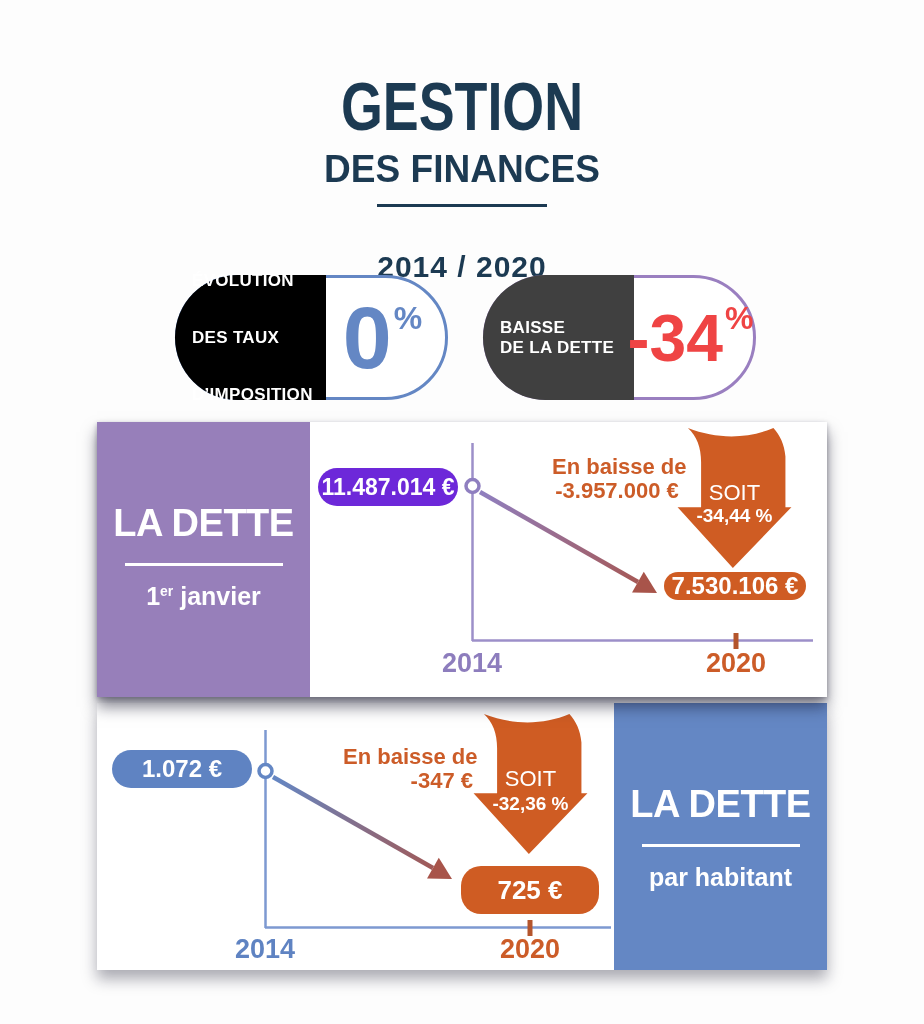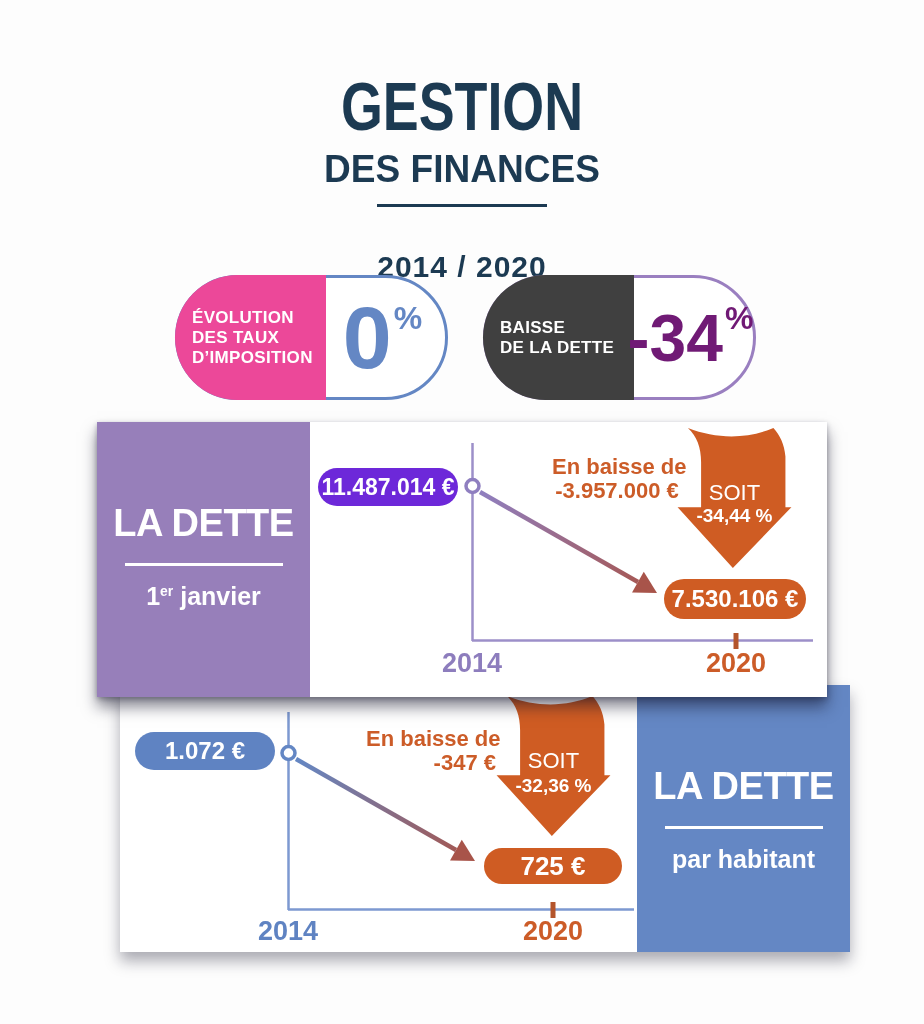--- a/index.html
+++ b/index.html
@@ -15,44 +15,44 @@
   .hdr .rule{width:170px;height:3px;background:#1c3a52;margin:16px auto 12px;}
   .hdr .period{font-size:30px;font-weight:bold;letter-spacing:1px;margin-top:43px;}
   
   .pill{position:absolute;top:275px;width:273px;height:125px;border-radius:63px;
         background:#fff;box-sizing:border-box;}
   .pill.blue{left:175px;border:3px solid #6487c4;}
   .pill.purple{left:483px;border:3px solid #9a7fc0;}
   .pill .half{position:absolute;left:-3px;top:-3px;bottom:-3px;width:151px;
         border-radius:63px 0 0 63px;display:flex;flex-direction:column;justify-content:center;
         padding-left:17px;box-sizing:border-box;}
-  .pill.blue .half{background:#ec4899;}
+  .pill.blue .half{background:#000000;gap:37px;}
   .pill.purple .half{background:#404040;}
   .pill .half span{color:#fff;font-weight:bold;font-size:17px;line-height:20px;letter-spacing:.3px;white-space:nowrap;}
   .pill .val{position:absolute;left:148px;right:6px;top:0;bottom:0;display:flex;align-items:center;justify-content:center;font-weight:bold;white-space:nowrap;}
   .pill.blue .val{color:#6487c4;font-size:88px;}
-  .pill.purple .val{color:#701a75;font-size:66px;}
+  .pill.purple .val{color:#ef4444;font-size:66px;}
   .pill .val sup{font-size:32px;line-height:0;position:relative;top:-0.62em;margin-left:2px;}
   
   .panel{position:absolute;left:97px;width:730px;background:#fff;}
   .panel.p1{top:422px;height:275px;z-index:2;box-shadow:0 10px 14px rgba(18,18,40,.5),0 2px 5px rgba(18,18,40,.3);}
-  .panel.p2{top:685px;height:267px;z-index:1;box-shadow:0 9px 14px rgba(18,18,40,.35);margin-left:23px;}
+  .panel.p2{top:703px;height:267px;z-index:1;box-shadow:0 9px 14px rgba(18,18,40,.35);}
   .sidebar{position:absolute;top:0;bottom:0;width:213px;color:#fff;text-align:center;box-sizing:border-box;padding-top:80px;}
   .p1 .sidebar{left:0;background:#977fba;}
   .p2 .sidebar{right:0;background:#6487c4;}
   .sb-title{font-size:38px;font-weight:bold;letter-spacing:-.5px;}
   .sb-rule{width:158px;height:3px;background:#fff;margin:18px auto 14px;}
   .sb-sub{font-size:25px;font-weight:bold;line-height:1.3;}
   .sb-sub sup{font-size:14px;}
   .chart-svg{position:absolute;left:0;top:0;pointer-events:none;}
   .badge{position:absolute;color:#fff;font-weight:bold;display:flex;align-items:center;justify-content:center;white-space:nowrap;}
   .badge.start-p1{left:221px;top:46px;width:140px;height:38px;background:#6d28d9;border-radius:19px;font-size:23px;}
-  .badge.end-p1{left:567px;top:157px;width:142px;height:40px;background:#cf5c23;border-radius:21px;font-size:24px;}
+  .badge.end-p1{left:567px;top:150px;width:142px;height:28px;background:#cf5c23;border-radius:21px;font-size:24px;}
   .badge.start-p2{left:15px;top:47px;width:140px;height:38px;background:#5f83c2;border-radius:19px;font-size:24px;}
-  .badge.end-p2{left:364px;top:163px;width:138px;height:36px;background:#cf5c23;border-radius:20px;font-size:26px;}
+  .badge.end-p2{left:364px;top:163px;width:138px;height:48px;background:#cf5c23;border-radius:20px;font-size:26px;}
   .decline{position:absolute;color:#cc5c28;font-weight:bold;font-size:22px;line-height:1.07;white-space:nowrap;}
   .decline.d1{left:455px;top:33px;width:130px;text-align:center;}
   .decline.d2{left:246px;top:42px;width:130px;text-align:right;}
   .big-arrow{position:absolute;width:115px;height:143px;}
   .big-arrow.a1{left:580px;top:4px;}
   .big-arrow.a2{left:376px;top:9px;}
   .soit{position:absolute;color:#fff;font-size:22px;font-weight:400;text-align:center;white-space:nowrap;}
   .soit.s1{left:585px;top:58px;width:105px;}
   .soit.s2{left:381px;top:63px;width:105px;}
   .pct{position:absolute;color:#fff;font-size:19px;font-weight:bold;text-align:center;white-space:nowrap;}

